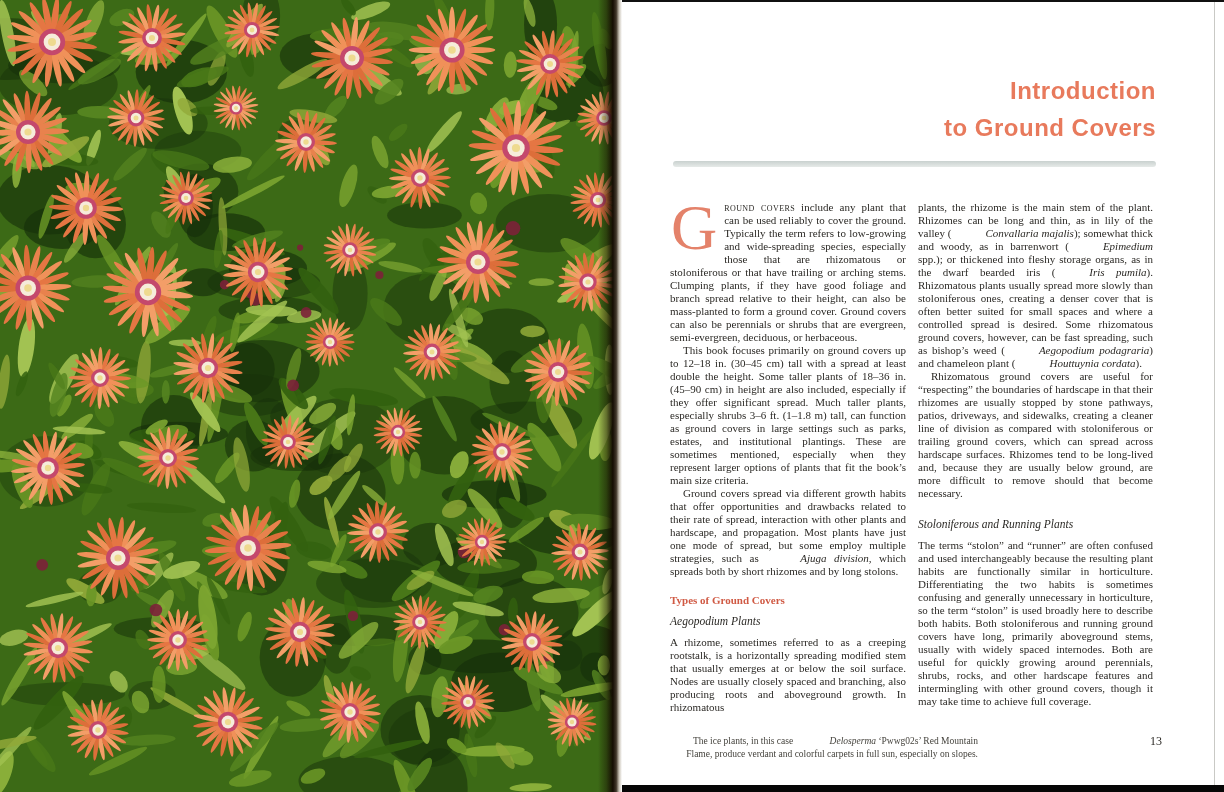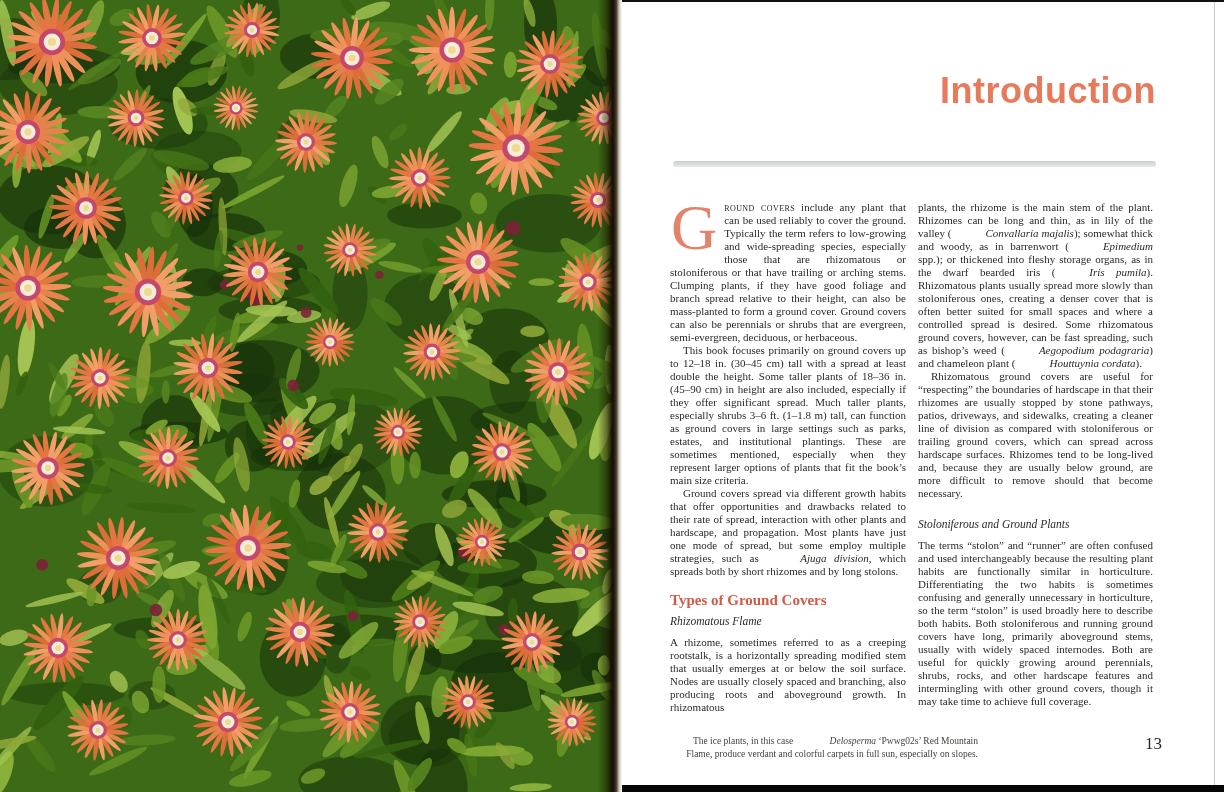--- a/index.html
+++ b/index.html
@@ -16,47 +16,47 @@
     background:linear-gradient(90deg,rgba(25,16,4,0) 0%,rgba(25,16,4,.45) 35%,
                #150d03 62%,#41372a 76%,#c9c3b6 88%,#ffffff 100%);}
 
   
   .text-page{position:absolute;left:620px;right:0;top:0;bottom:0;background:#ffffff;}
   .page-topline{position:absolute;top:0;left:0;right:0;height:2px;background:#101010;}
   .page-bottomline{position:absolute;bottom:0;left:0;right:0;height:7px;background:#060606;}
   .page-rightline{position:absolute;top:2px;bottom:7px;right:9px;width:1px;background:#c9c9c5;}
 
   .chapter-title{position:absolute;top:72px;right:68px;margin:0;text-align:right;
-    font-family:"Liberation Sans",sans-serif;font-weight:bold;font-size:36px;
+    font-family:"Liberation Sans",sans-serif;font-weight:bold;font-size:24px;
     line-height:37px;letter-spacing:.5px;color:#e87a5c;}
   .chapter-title span{display:block;}
 
   .title-rule{position:absolute;top:161px;left:53px;right:68px;height:6px;
     border-radius:3px;background:linear-gradient(180deg,#c9d1cf,#e6eae8);}
 
   .col{position:absolute;top:201px;font-size:11px;line-height:13px;
     text-align:justify;color:#2b2925;}
   .col1{left:50px;width:236px;}
   .col2{left:298px;width:235px;}
   .col p{margin:0;}
   .col p.indent{text-indent:13px;font-family:Liberation Serif, serif;}
 
   .dropcap{float:left;font-family:"Liberation Serif",serif;font-size:64px;
     line-height:52px;color:#e4826a;margin:1px 7px 0 1px;}
   .smallcaps{font-variant:small-caps;letter-spacing:.4px;}
 
-  .section-heading{font-family:"Liberation Serif",serif;font-size:15px;
+  .section-heading{font-family:"Liberation Serif",serif;font-size:11px;
     font-weight:bold;color:#d05a44;margin:16px 0 8px;text-align:left;}
   .subhead{font-family:"Liberation Serif",serif;font-size:11.5px;font-weight:normal;
     font-style:italic;color:#2b2925;margin:0 0 8px;text-align:left;}
   .sub2{margin-top:18px;}
 
   .caption{position:absolute;left:38px;top:727px;width:312px;margin:8px;
     font-size:9.5px;line-height:12.5px;color:#44423c;text-align:right;}
-  .folio{position:absolute;top:734px;right:62px;font-size:17px;color:#2b2925;}
+  .folio{position:absolute;top:734px;right:62px;font-size:12px;color:#2b2925;}
   em{font-style:italic;padding-left:34px;}
 </style>
 </head>
 <body>
 
 <div class="spread">
 
   <div class="photo-page">
     <svg id="photo-svg" width="614" height="792" viewBox="0 0 614 792" role="img" aria-label="Dense mat of succulent green ice plant foliage covered in orange daisy-like flowers with white and magenta centers">
         <rect x="0" y="0" width="614" height="792" fill="#3c6a16"></rect>
@@ -1664,37 +1664,38 @@
       </svg>
   </div>
 
   <div class="gutter"></div>
 
   <div class="text-page">
     <div class="page-topline"></div>
 
     <h1 class="chapter-title">
       <span>Introduction</span>
+      <span>to Ground Covers</span>
     </h1>
 
     <div class="title-rule"></div>
 
     <div class="col col1">
       <p class="lead-para"><span class="dropcap">G</span><span class="smallcaps">round covers</span><span> include any plant that can be used reliably to cover the ground. Typically the term refers to low-growing and wide-spreading species, especially those that are rhizomatous or stoloniferous or that have trailing or arching stems. Clumping plants, if they have good foliage and branch spread relative to their height, can also be mass-planted to form a ground cover. Ground covers can also be perennials or shrubs that are evergreen, semi-evergreen, deciduous, or herbaceous.</span></p>
       <p class="indent">This book focuses primarily on ground covers up to 12–18 in. (30–45 cm) tall with a spread at least double the height. Some taller plants of 18–36 in. (45–90 cm) in height are also included, especially if they offer significant spread. Much taller plants, especially shrubs 3–6 ft. (1–1.8 m) tall, can function as ground covers in large settings such as parks, estates, and institutional plantings. These are sometimes mentioned, especially when they represent larger options of plants that fit the book’s main size criteria.</p>
       <p class="indent">Ground covers spread via different growth habits that offer opportunities and drawbacks related to their rate of spread, interaction with other plants and hardscape, and propagation. Most plants have just one mode of spread, but some employ multiple strategies, such as <em>Ajuga division</em>, which spreads both by short rhizomes and by long stolons.</p>
       <h2 class="section-heading">Types of Ground Covers</h2>
-      <h3 class="subhead">Rhizomatous Flame</h3>
+      <h3 class="subhead">Aegopodium Plants</h3>
       <p>A rhizome, sometimes referred to as a creeping rootstalk, is a horizontally spreading modified stem that usually emerges at or below the soil surface. Nodes are usually closely spaced and branching, also producing roots and aboveground growth. In rhizomatous</p>
     </div>
 
     <div class="col col2">
       <p>plants, the rhizome is the main stem of the plant. Rhizomes can be long and thin, as in lily of the valley (<em>Convallaria majalis</em>); somewhat thick and woody, as in barrenwort (<em>Epimedium</em> spp.); or thickened into fleshy storage organs, as in the dwarf bearded iris (<em>Iris pumila</em>). Rhizomatous plants usually spread more slowly than stoloniferous ones, creating a denser cover that is often better suited for small spaces and where a controlled spread is desired. Some rhizomatous ground covers, however, can be fast spreading, such as bishop’s weed (<em>Aegopodium podagraria</em>) and chameleon plant (<em>Houttuynia cordata</em>).</p>
       <p class="indent">Rhizomatous ground covers are useful for “respecting” the boundaries of hardscape in that their rhizomes are usually stopped by stone pathways, patios, driveways, and sidewalks, creating a cleaner line of division as compared with stoloniferous or trailing ground covers, which can spread across hardscape surfaces. Rhizomes tend to be long-lived and, because they are usually below ground, are more difficult to remove should that become necessary.</p>
-      <h3 class="subhead sub2">Stoloniferous and Ground Plants</h3>
+      <h3 class="subhead sub2">Stoloniferous and Running Plants</h3>
       <p>The terms “stolon” and “runner” are often confused and used interchangeably because the resulting plant habits are functionally similar in horticulture. Differentiating the two habits is sometimes confusing and generally unnecessary in horticulture, so the term “stolon” is used broadly here to describe both habits. Both stoloniferous and running ground covers have long, primarily aboveground stems, usually with widely spaced internodes. Both are useful for quickly growing around perennials, shrubs, rocks, and other hardscape features and intermingling with other ground covers, though it may take time to achieve full coverage.</p>
     </div>
 
     <p class="caption">The ice plants, in this case <em>Delosperma</em> ‘Pwwg02s’ Red Mountain Flame, produce verdant and colorful carpets in full sun, especially on slopes.</p>
     <div class="folio">13</div>
 
     <div class="page-bottomline"></div>
     <div class="page-rightline"></div>
   </div>
 </div>

